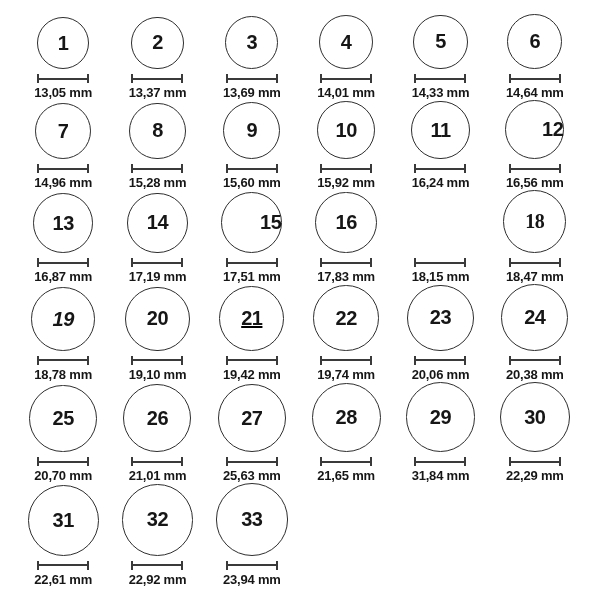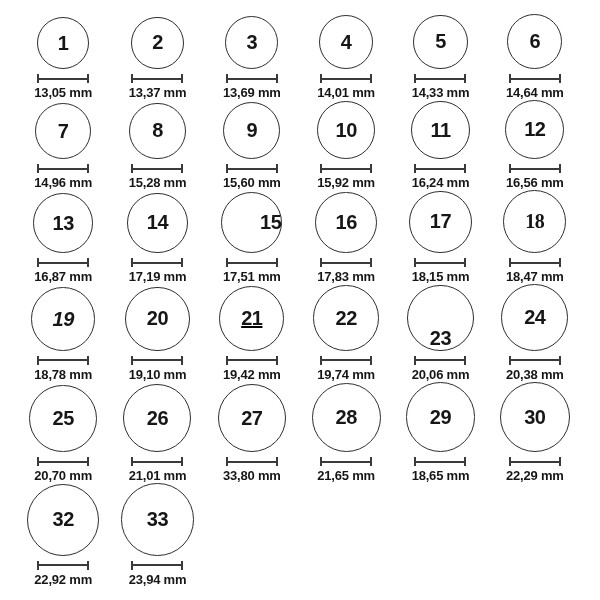--- a/index.html
+++ b/index.html
@@ -177,21 +177,21 @@
       <div class="cell">
         <div class="circle" style="width: 58.4px; height: 58.4px;">
           <span class="num">11</span>
         </div>
         <div class="measure">
           <span class="bar"></span>
         </div>
         <div class="label">16,24 mm</div>
       </div>
       <div class="cell">
-        <div class="circle" style="width: 59.04px; height: 59.04px;">
+        <div class="circle" style="width: 59.04px; height: 59.04px; justify-content: flex-end;">
           <span class="num">12</span>
         </div>
         <div class="measure">
           <span class="bar"></span>
         </div>
         <div class="label">16,56 mm</div>
       </div>
     </div>
     <div class="row">
       <div class="cell">
@@ -224,23 +224,20 @@
       <div class="cell">
         <div class="circle" style="width: 61.6px; height: 61.6px; justify-content: center;">
           <span class="num">16</span>
         </div>
         <div class="measure">
           <span class="bar"></span>
         </div>
         <div class="label">17,83 mm</div>
       </div>
       <div class="cell">
-        <div class="circle" style="width: 62.24px; height: 62.24px;">
-          <span class="num">17</span>
-        </div>
         <div class="measure">
           <span class="bar"></span>
         </div>
         <div class="label">18,15 mm</div>
       </div>
       <div class="cell">
         <div class="circle" style="width: 62.88px; height: 62.88px; font-family: Liberation Serif, serif;">
           <span class="num">18</span>
         </div>
         <div class="measure">
@@ -280,21 +277,21 @@
       <div class="cell">
         <div class="circle" style="width: 65.44px; height: 65.44px;">
           <span class="num">22</span>
         </div>
         <div class="measure">
           <span class="bar"></span>
         </div>
         <div class="label">19,74 mm</div>
       </div>
       <div class="cell">
-        <div class="circle" style="width: 66.08px; height: 66.08px; align-items: flex-end;">
+        <div class="circle" style="width: 66.08px; height: 66.08px;">
           <span class="num">23</span>
         </div>
         <div class="measure">
           <span class="bar"></span>
         </div>
         <div class="label">20,06 mm</div>
       </div>
       <div class="cell">
         <div class="circle" style="width: 66.72px; height: 66.72px;">
           <span class="num">24</span>
@@ -324,51 +321,60 @@
         </div>
         <div class="label">21,01 mm</div>
       </div>
       <div class="cell">
         <div class="circle" style="width: 68.64px; height: 68.64px;">
           <span class="num">27</span>
         </div>
         <div class="measure">
           <span class="bar"></span>
         </div>
-        <div class="label">33,80 mm</div>
+        <div class="label">25,63 mm</div>
       </div>
       <div class="cell">
         <div class="circle" style="width: 69.28px; height: 69.28px;">
           <span class="num">28</span>
         </div>
         <div class="measure">
           <span class="bar"></span>
         </div>
         <div class="label">21,65 mm</div>
       </div>
       <div class="cell">
         <div class="circle" style="width: 69.92px; height: 69.92px;">
           <span class="num">29</span>
         </div>
         <div class="measure">
           <span class="bar"></span>
         </div>
-        <div class="label">18,65 mm</div>
+        <div class="label">31,84 mm</div>
       </div>
       <div class="cell">
         <div class="circle" style="width: 70.56px; height: 70.56px; text-align: right;">
           <span class="num">30</span>
         </div>
         <div class="measure">
           <span class="bar"></span>
         </div>
         <div class="label">22,29 mm</div>
       </div>
     </div>
     <div class="row">
+      <div class="cell">
+        <div class="circle" style="width: 71.2px; height: 71.2px;">
+          <span class="num">31</span>
+        </div>
+        <div class="measure">
+          <span class="bar"></span>
+        </div>
+        <div class="label">22,61 mm</div>
+      </div>
       <div class="cell">
         <div class="circle" style="width: 71.84px; height: 71.84px;">
           <span class="num">32</span>
         </div>
         <div class="measure">
           <span class="bar"></span>
         </div>
         <div class="label">22,92 mm</div>
       </div>
       <div class="cell">

